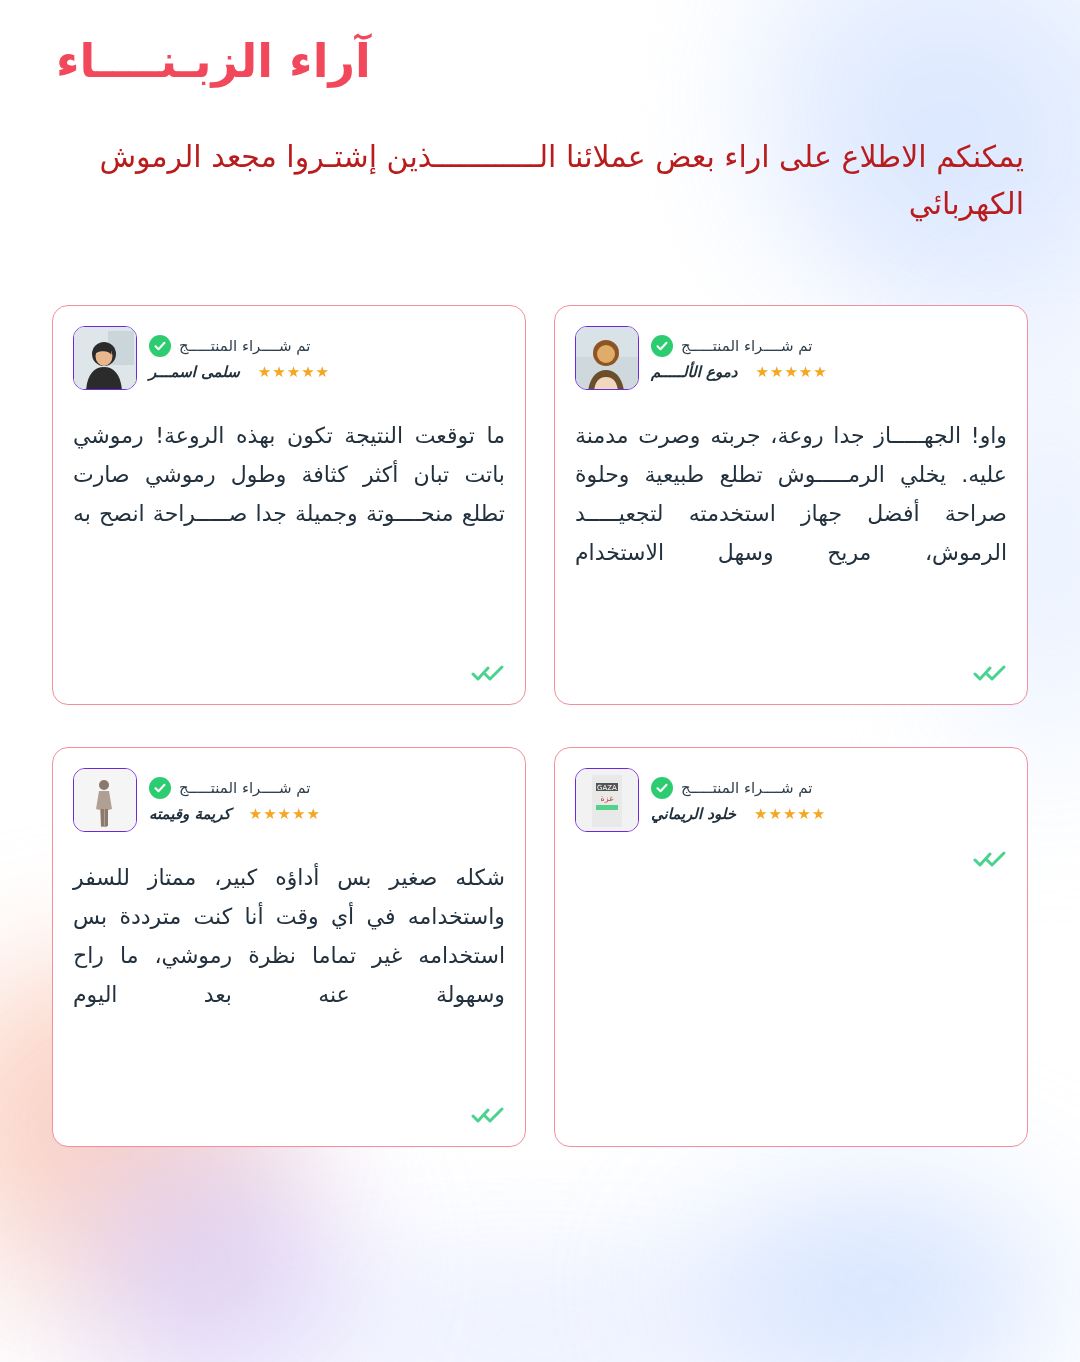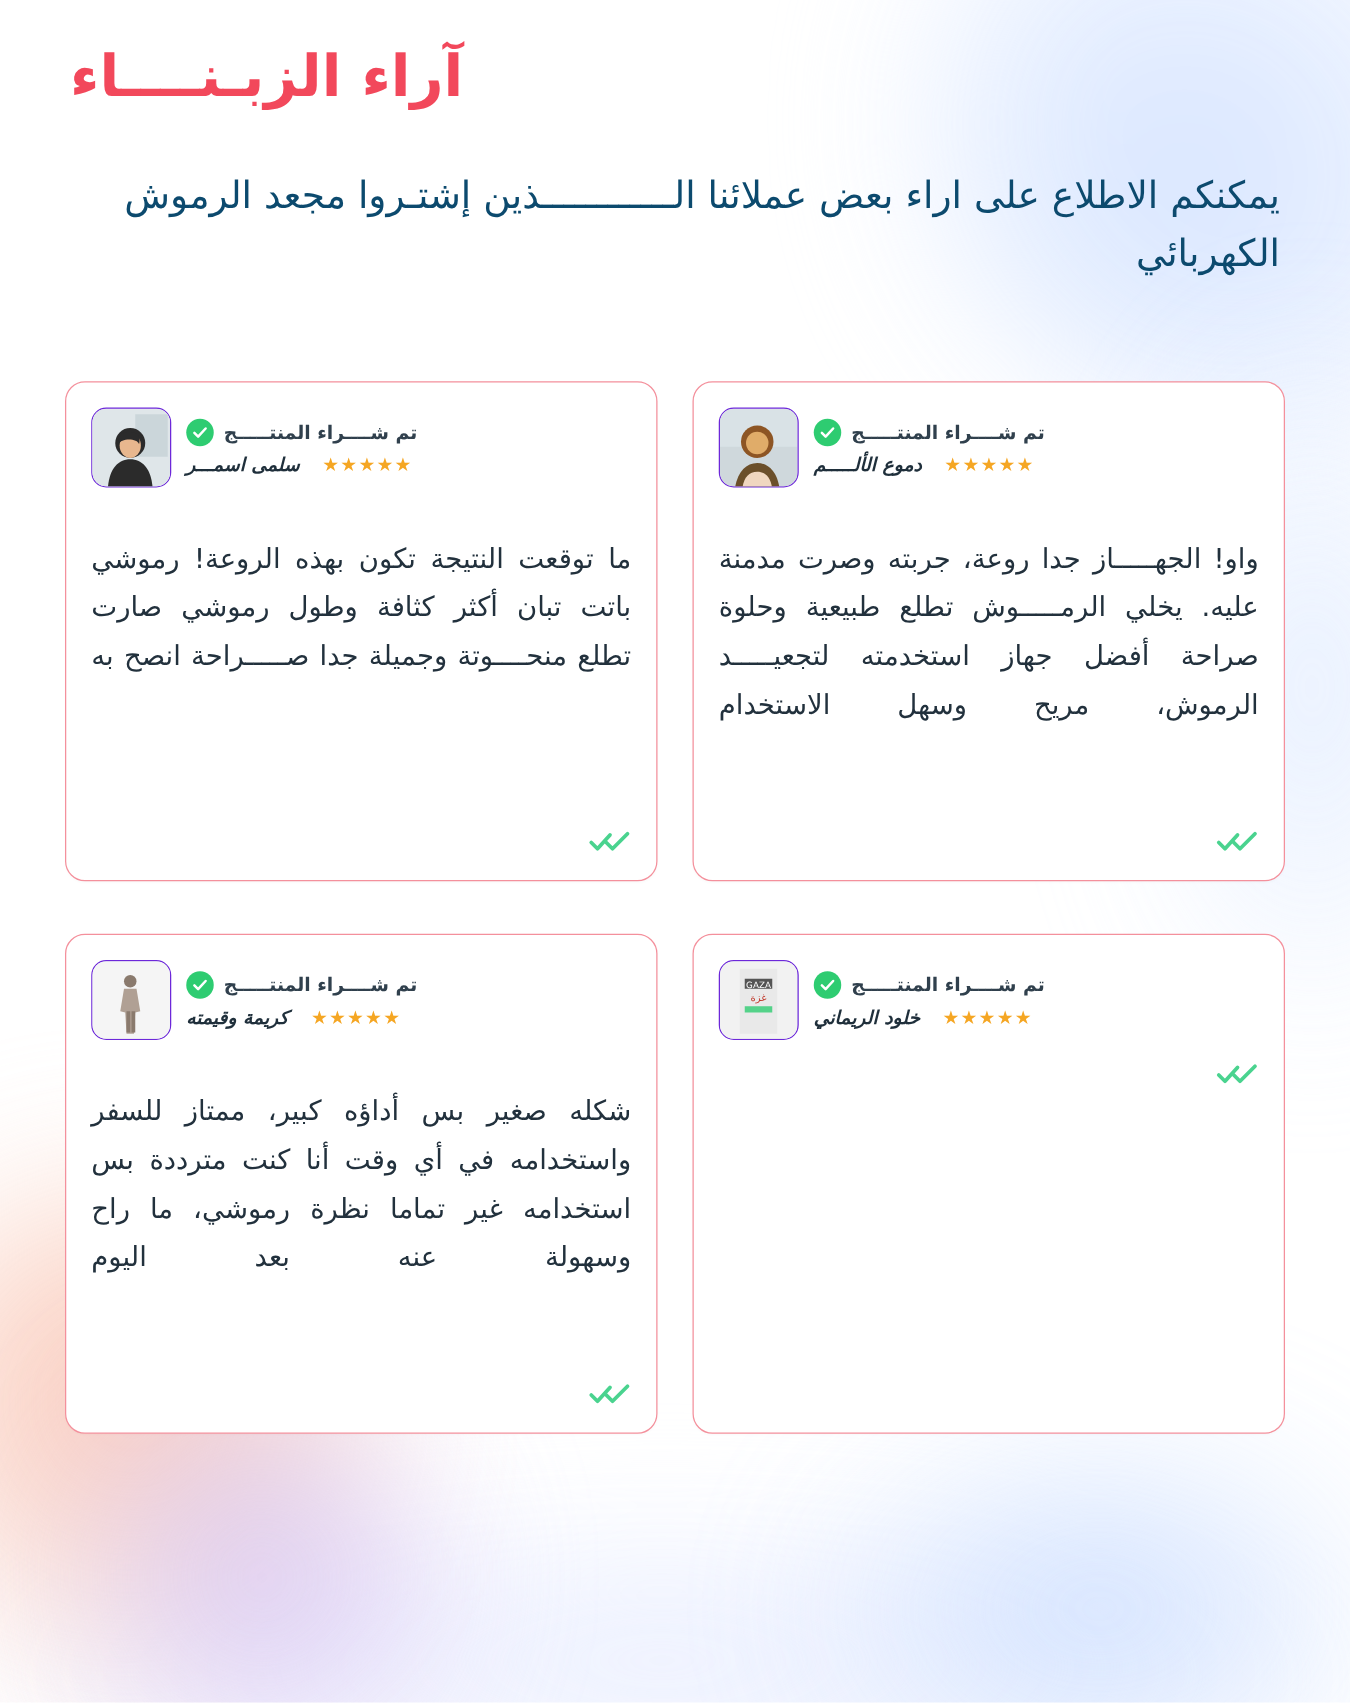--- a/index.html
+++ b/index.html
@@ -83,21 +83,21 @@
     letter-spacing: 1px;
     padding-top: 34px;
     padding-left: 4px;
   }
 
   .page-subtitle {
     direction: rtl;
     text-align: right;
     font-size: 30px;
     line-height: 1.55;
-    color: #0c4a6e;
+    color: #b91c1c;
     margin-top: 46px;
     padding-right: 4px;
     padding-left: 20px;
     font-weight: 500;
   }
 
   
   .cards-grid {
     display: grid;
     grid-template-columns: 1fr 1fr;
@@ -157,21 +157,21 @@
     background: #2ecc71;
     display: flex;
     align-items: center;
     justify-content: center;
     flex: 0 0 auto;
   }
   .verified-badge svg { display:block; }
   .verified-text {
     font-size: 15px;
     color: #30404d;
-    font-weight: 700;
+    font-weight: 400;
     letter-spacing: 1.5px;
     direction: rtl;
   }
 
   .name-row {
     display: flex;
     flex-direction: row-reverse;
     align-items: center;
     gap: 18px;
     width: 100%;
@@ -193,21 +193,21 @@
     line-height: 1;
   }
 
   .review-body {
     direction: rtl;
     text-align: justify;
     text-align-last: justify;
     font-size: 22px;
     line-height: 1.78;
     color: #22313d;
-    margin-top: 38px;
+    margin-top: 26px;
     flex: 1 1 auto;
   }
 
   .card-foot {
     margin-top: 18px;
     display: flex;
     justify-content: flex-start;
   }
   .ticks svg { display: block; }
 </style>

